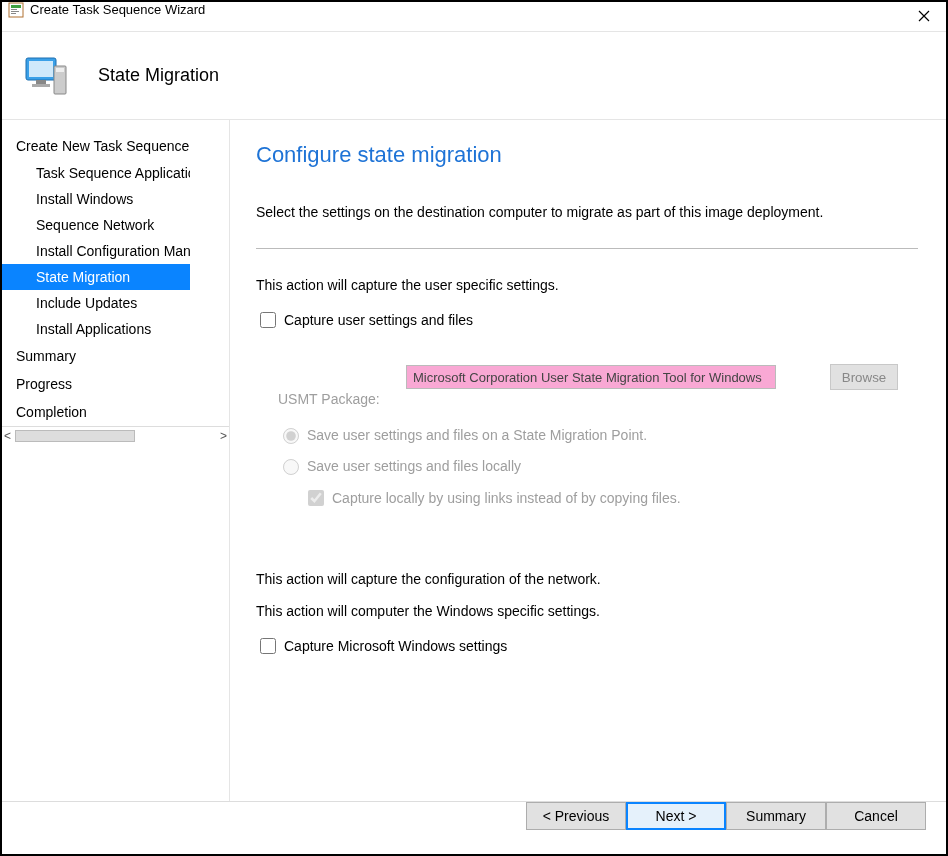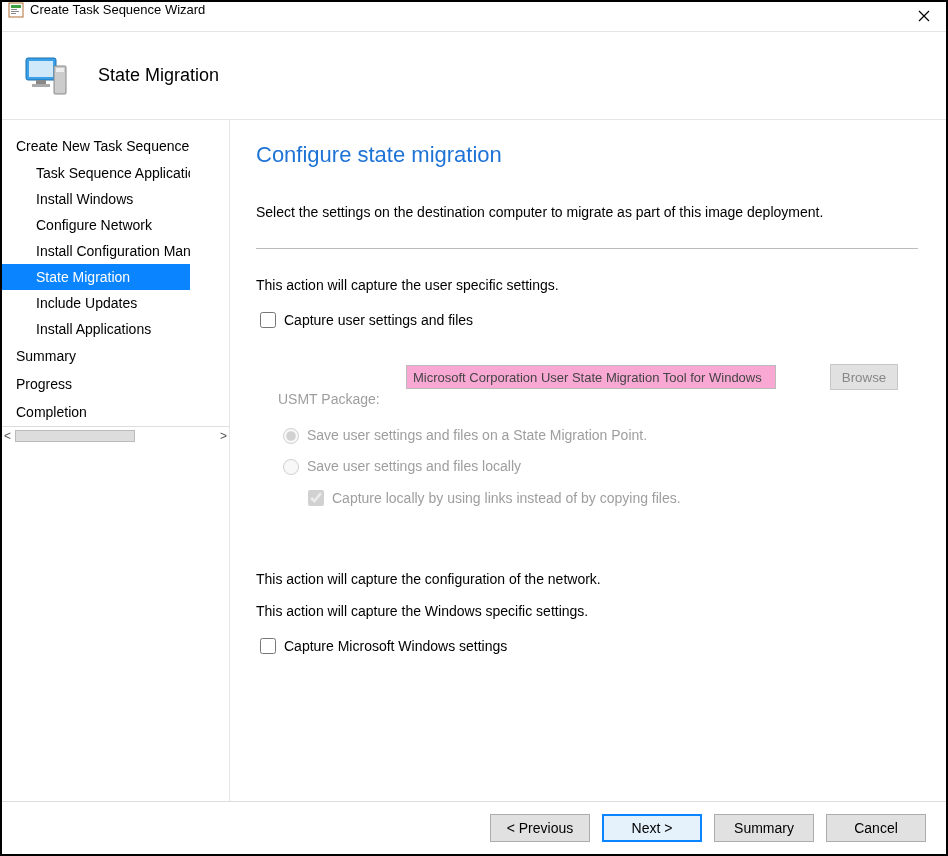--- a/index.html
+++ b/index.html
@@ -123,24 +123,23 @@
     width: 68px; height: 26px;
     background: #e1e1e1;
     border: 1px solid #c8c8c8;
     color: #888;
   }
   .spacer { flex: 1; }
   
   .footer {
     height: 52px;
     display: flex;
-    align-items: center;
+    align-items: flex-start;
     justify-content: flex-end;
     padding: 0 20px;
-    gap: 12px;
     margin-left: 8px;
   }
   .footer button {
     width: 100px;
     height: 28px;
     background: #e1e1e1;
     border: 1px solid #adadad;
     font-family: inherit;
     font-size: 14px;
   }
@@ -183,21 +182,21 @@
   </span>
   <span class="page-name">State Migration</span>
 </div>
 
 <div class="main">
   <div style="display:flex;flex-direction:column;width:228px;border-right:1px solid #e5e5e5;">
     <div class="nav">
       <div class="item lvl0">Create New Task Sequence</div>
       <div class="item lvl1">Task Sequence Applications</div>
       <div class="item lvl1">Install Windows</div>
-      <div class="item lvl1">Configure Network</div>
+      <div class="item lvl1">Sequence Network</div>
       <div class="item lvl1">Install Configuration Manager Client</div>
       <div class="item lvl1 active">State Migration</div>
       <div class="item lvl1">Include Updates</div>
       <div class="item lvl1">Install Applications</div>
       <div class="item lvl0">Summary</div>
       <div class="item lvl0">Progress</div>
       <div class="item lvl0">Completion</div>
     </div>
     <div class="nav-scroll">
       <span>&lt;</span>
@@ -233,21 +232,21 @@
     </div>
     <div class="check-row indent-2 disabled">
       <input type="checkbox" checked="" disabled="" style="">
       <span>Capture locally by using links instead of by copying files.</span>
     </div>
 
     <div style="height:50px"></div>
 
     <div class="section-label">This action will capture the configuration of the network.</div>
 
-    <div class="section-label">This action will capture the Windows specific settings.</div>
+    <div class="section-label">This action will computer the Windows specific settings.</div>
     <div class="check-row">
       <input type="checkbox" style="">
       <span>Capture Microsoft Windows settings</span>
     </div>
 
     <div class="spacer"></div>
   </div>
 </div>
 
 <div class="footer">

